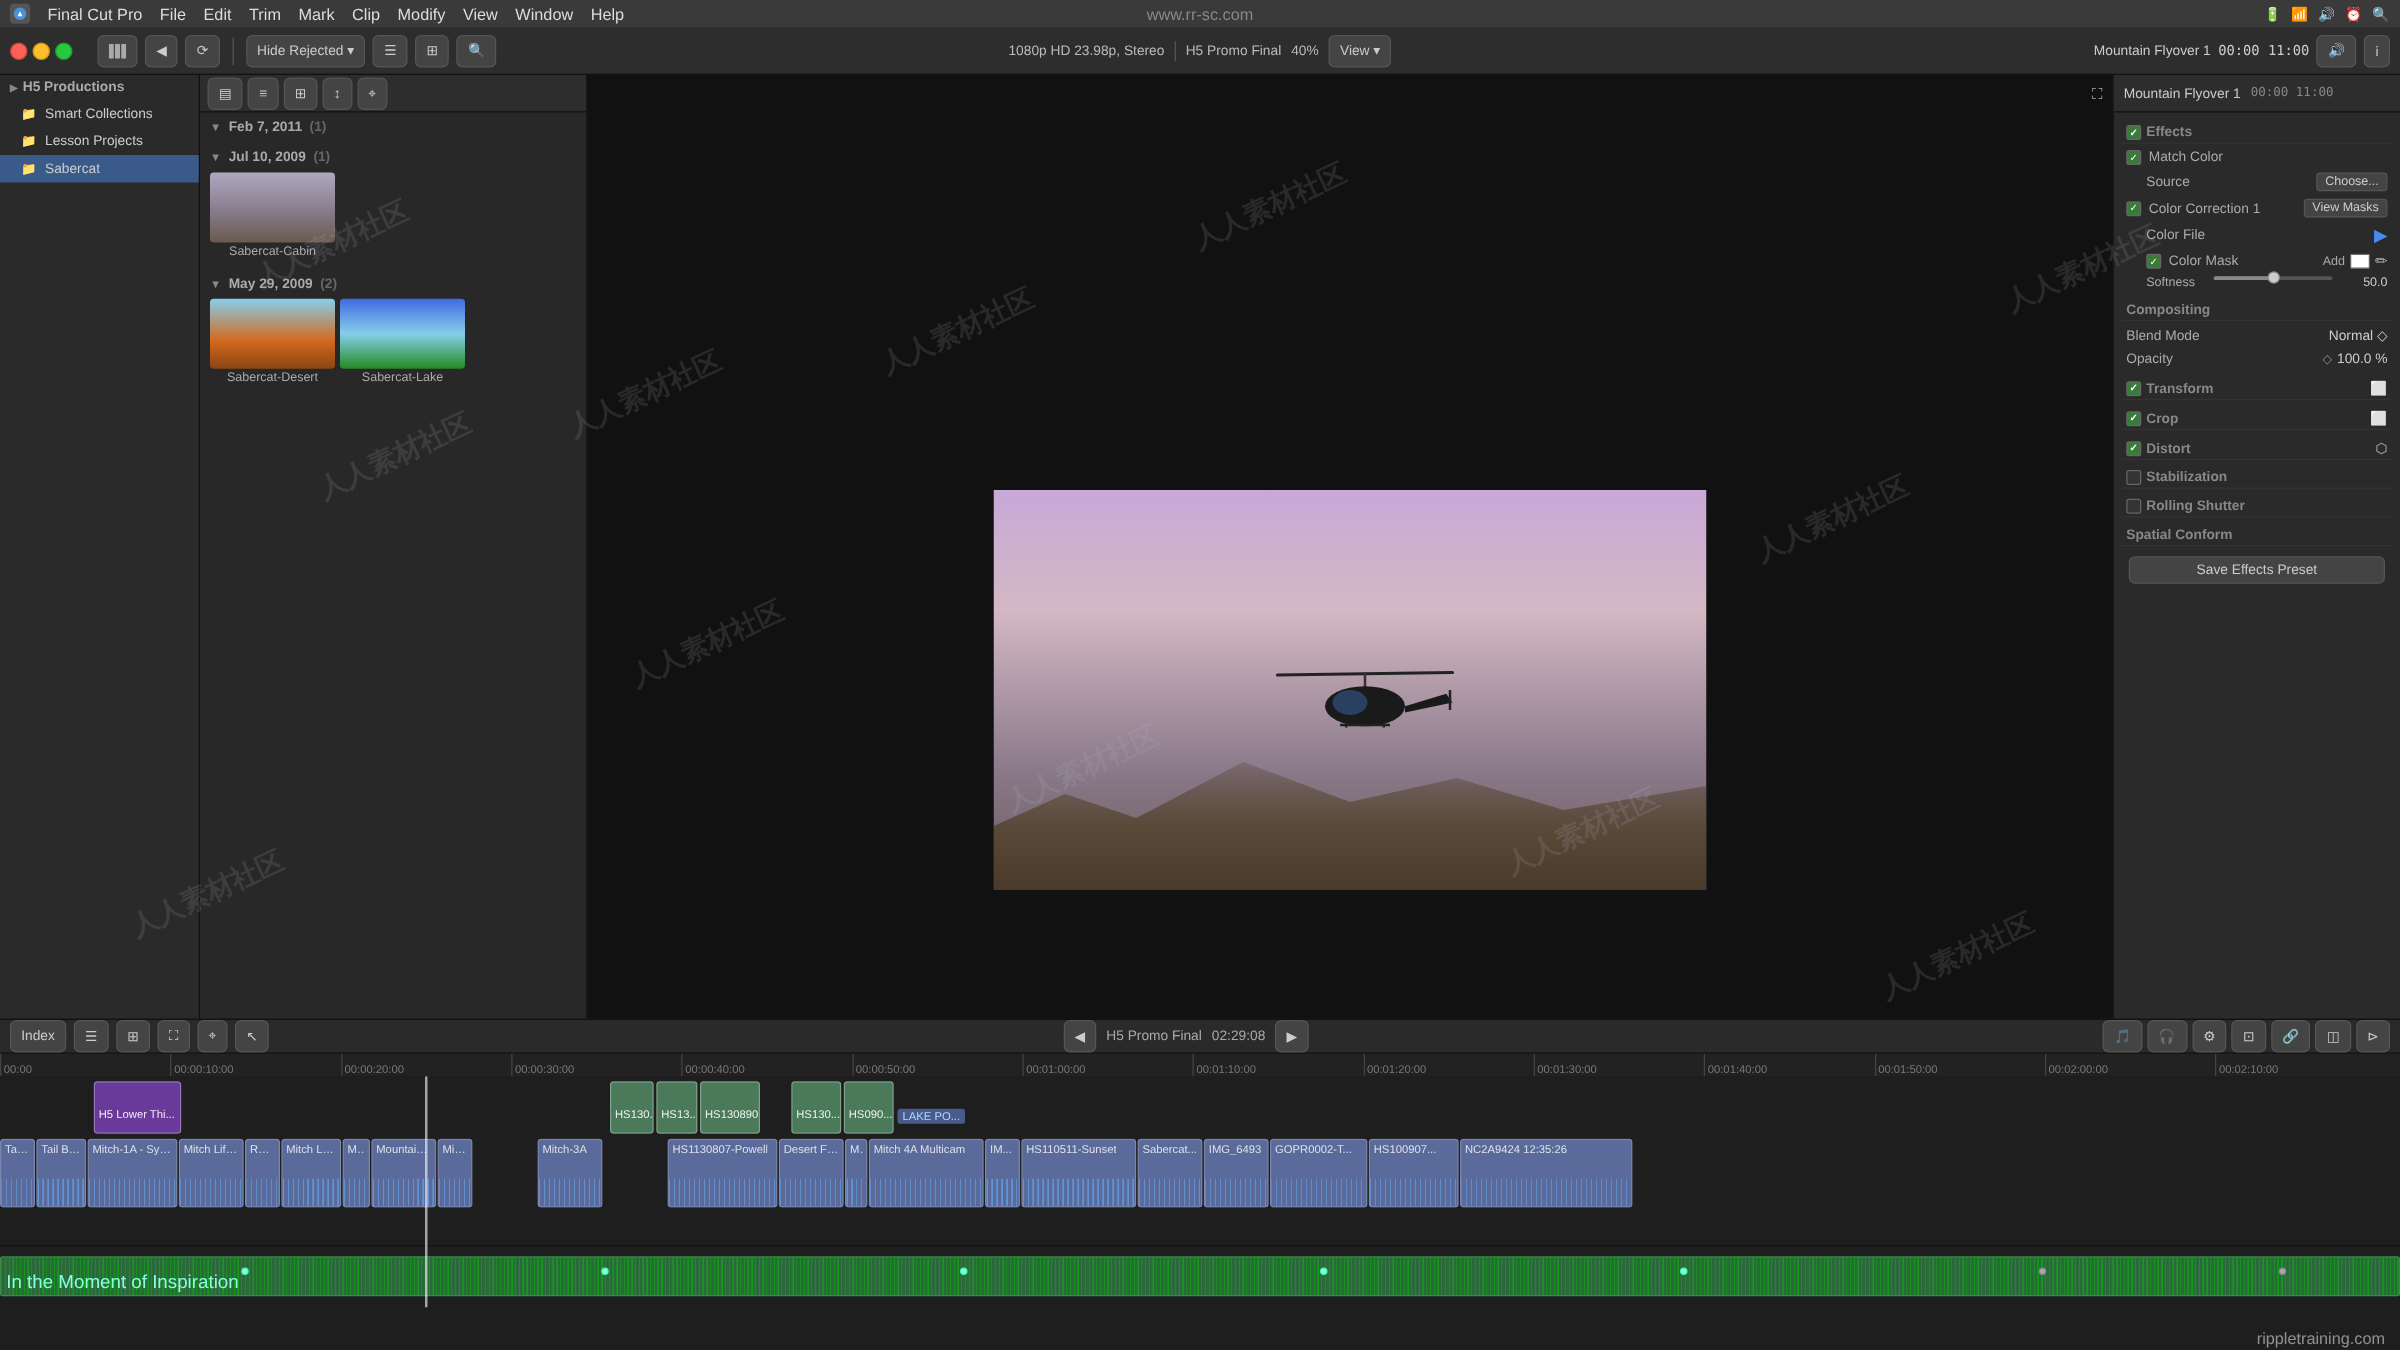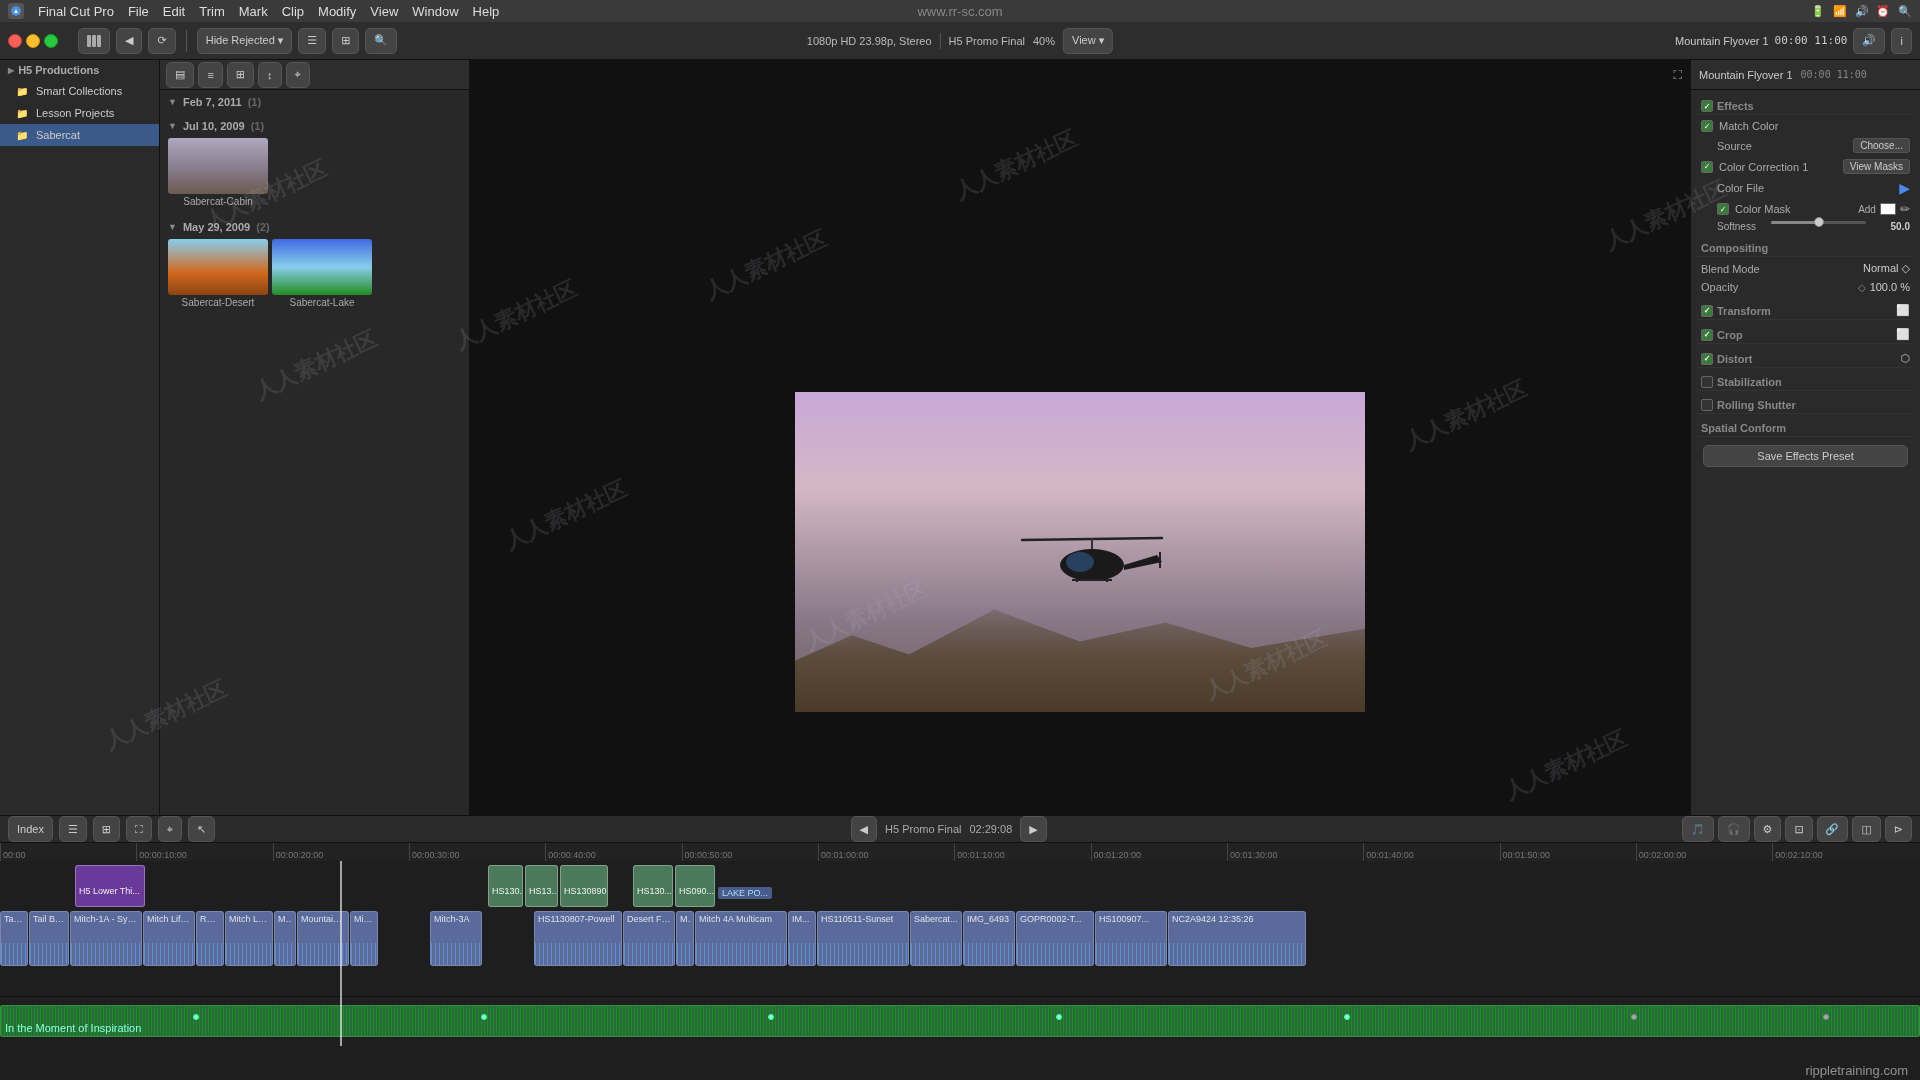--- a/index.html
+++ b/index.html
@@ -530,21 +530,21 @@
         rgba(0,200,0,0.3) 0px,
         rgba(0,200,0,0.5) 1px,
         transparent 1px,
         transparent 3px
       );
     }
     .music-label {
       position: absolute;
       left: 4px;
       bottom: 2px;
-      font-size: 11px;
+      font-size: 15px;
       color: #8fd;
     }
 
     
     ::-webkit-scrollbar { width: 6px; height: 6px; }
     ::-webkit-scrollbar-track { background: #1a1a1a; }
     ::-webkit-scrollbar-thumb { background: #555; border-radius: 3px; }
 
     
     .watermark {
@@ -821,21 +821,21 @@
             <div class="color-swatch"></div>
             <span style="font-size:12px;color:#aaa;cursor:pointer;">✏</span>
           </div>
         </div>
         <div class="inspector-slider-row">
           <span style="padding-left:16px;color:#aaa;min-width:60px;">Softness</span>
           <div class="slider-track">
             <div class="slider-fill" style="width:50%;"></div>
             <div class="slider-thumb" style="left:calc(50% - 5px);"></div>
           </div>
-          <span style="min-width:34px;text-align:right;color:#ccc;font-weight:bold;">50.0</span>
+          <span style="min-width:34px;text-align:right;color:#ccc;">50.0</span>
         </div>
       </div>
 
       <div class="inspector-section">
         <div class="section-header">
           <span>Compositing</span>
         </div>
         <div class="inspector-row">
           <div class="inspector-label">
             <span>Blend Mode</span>

